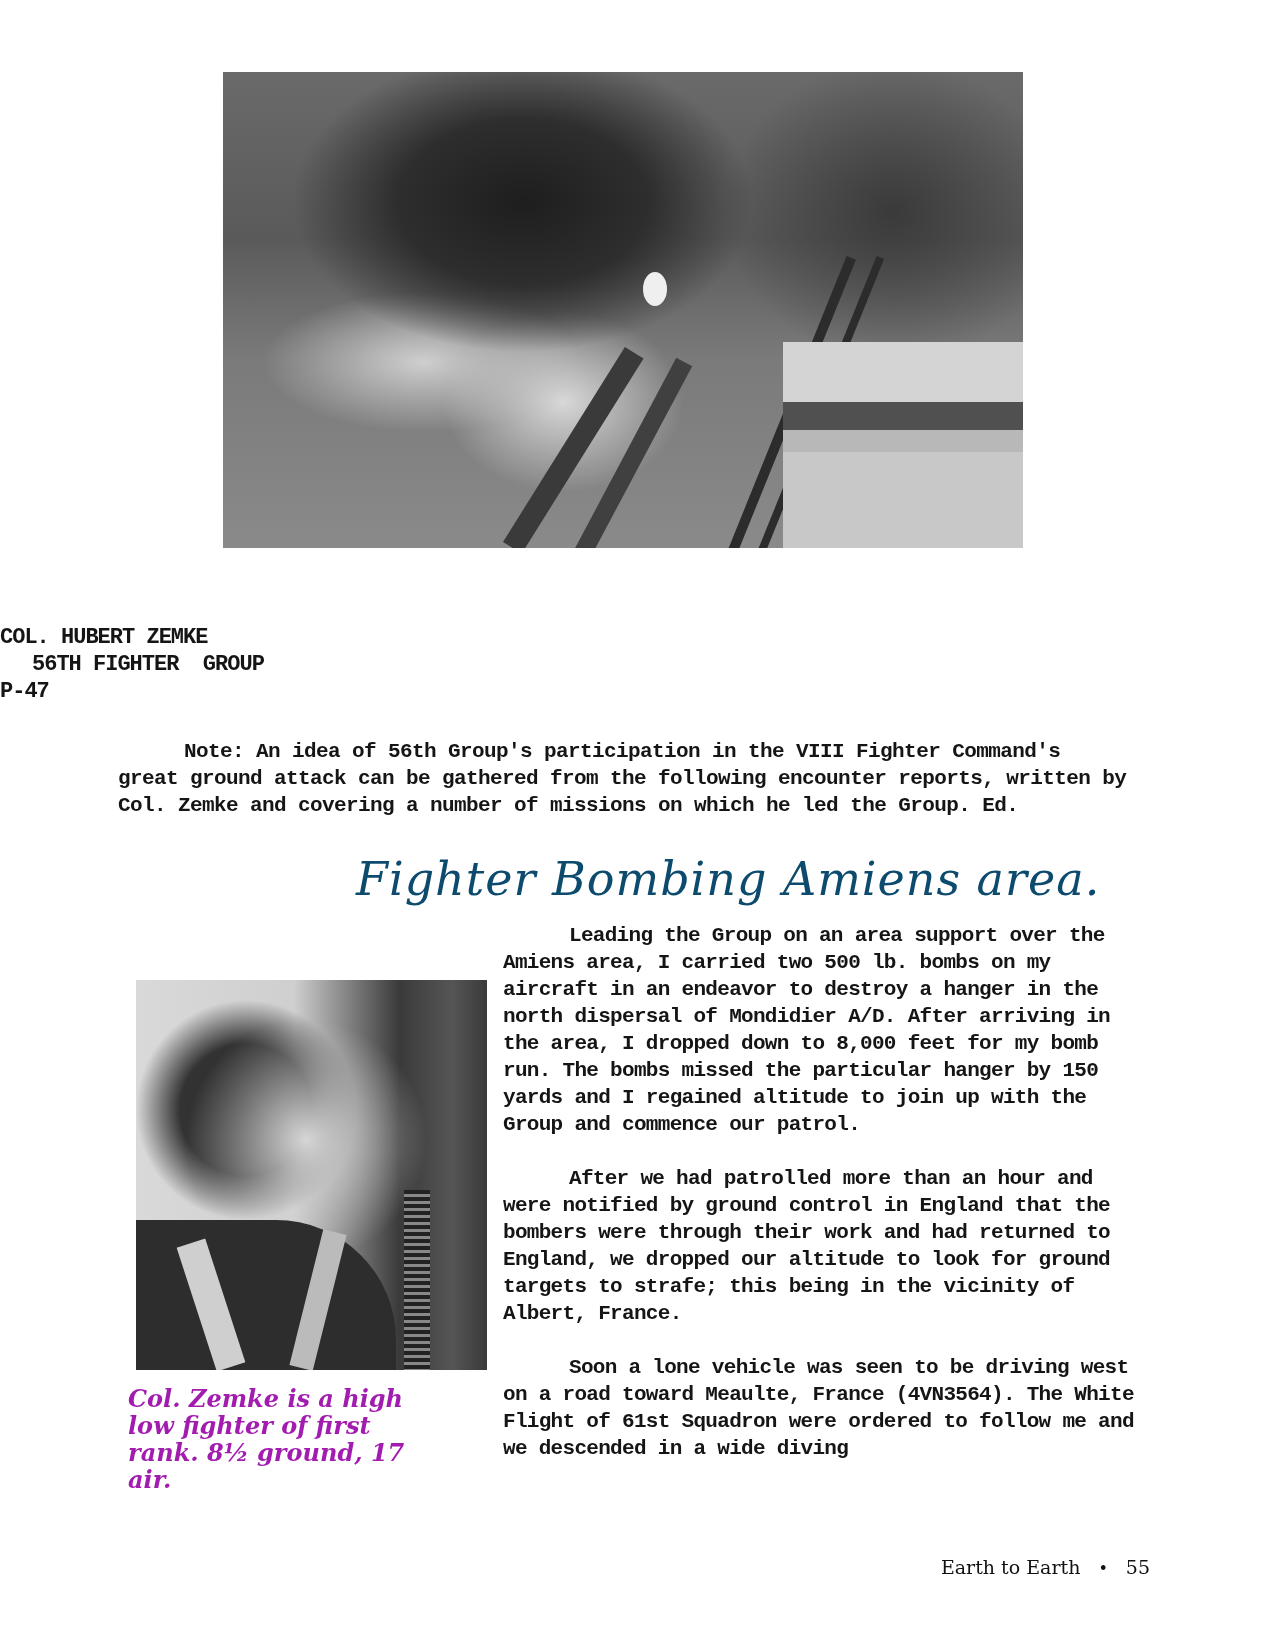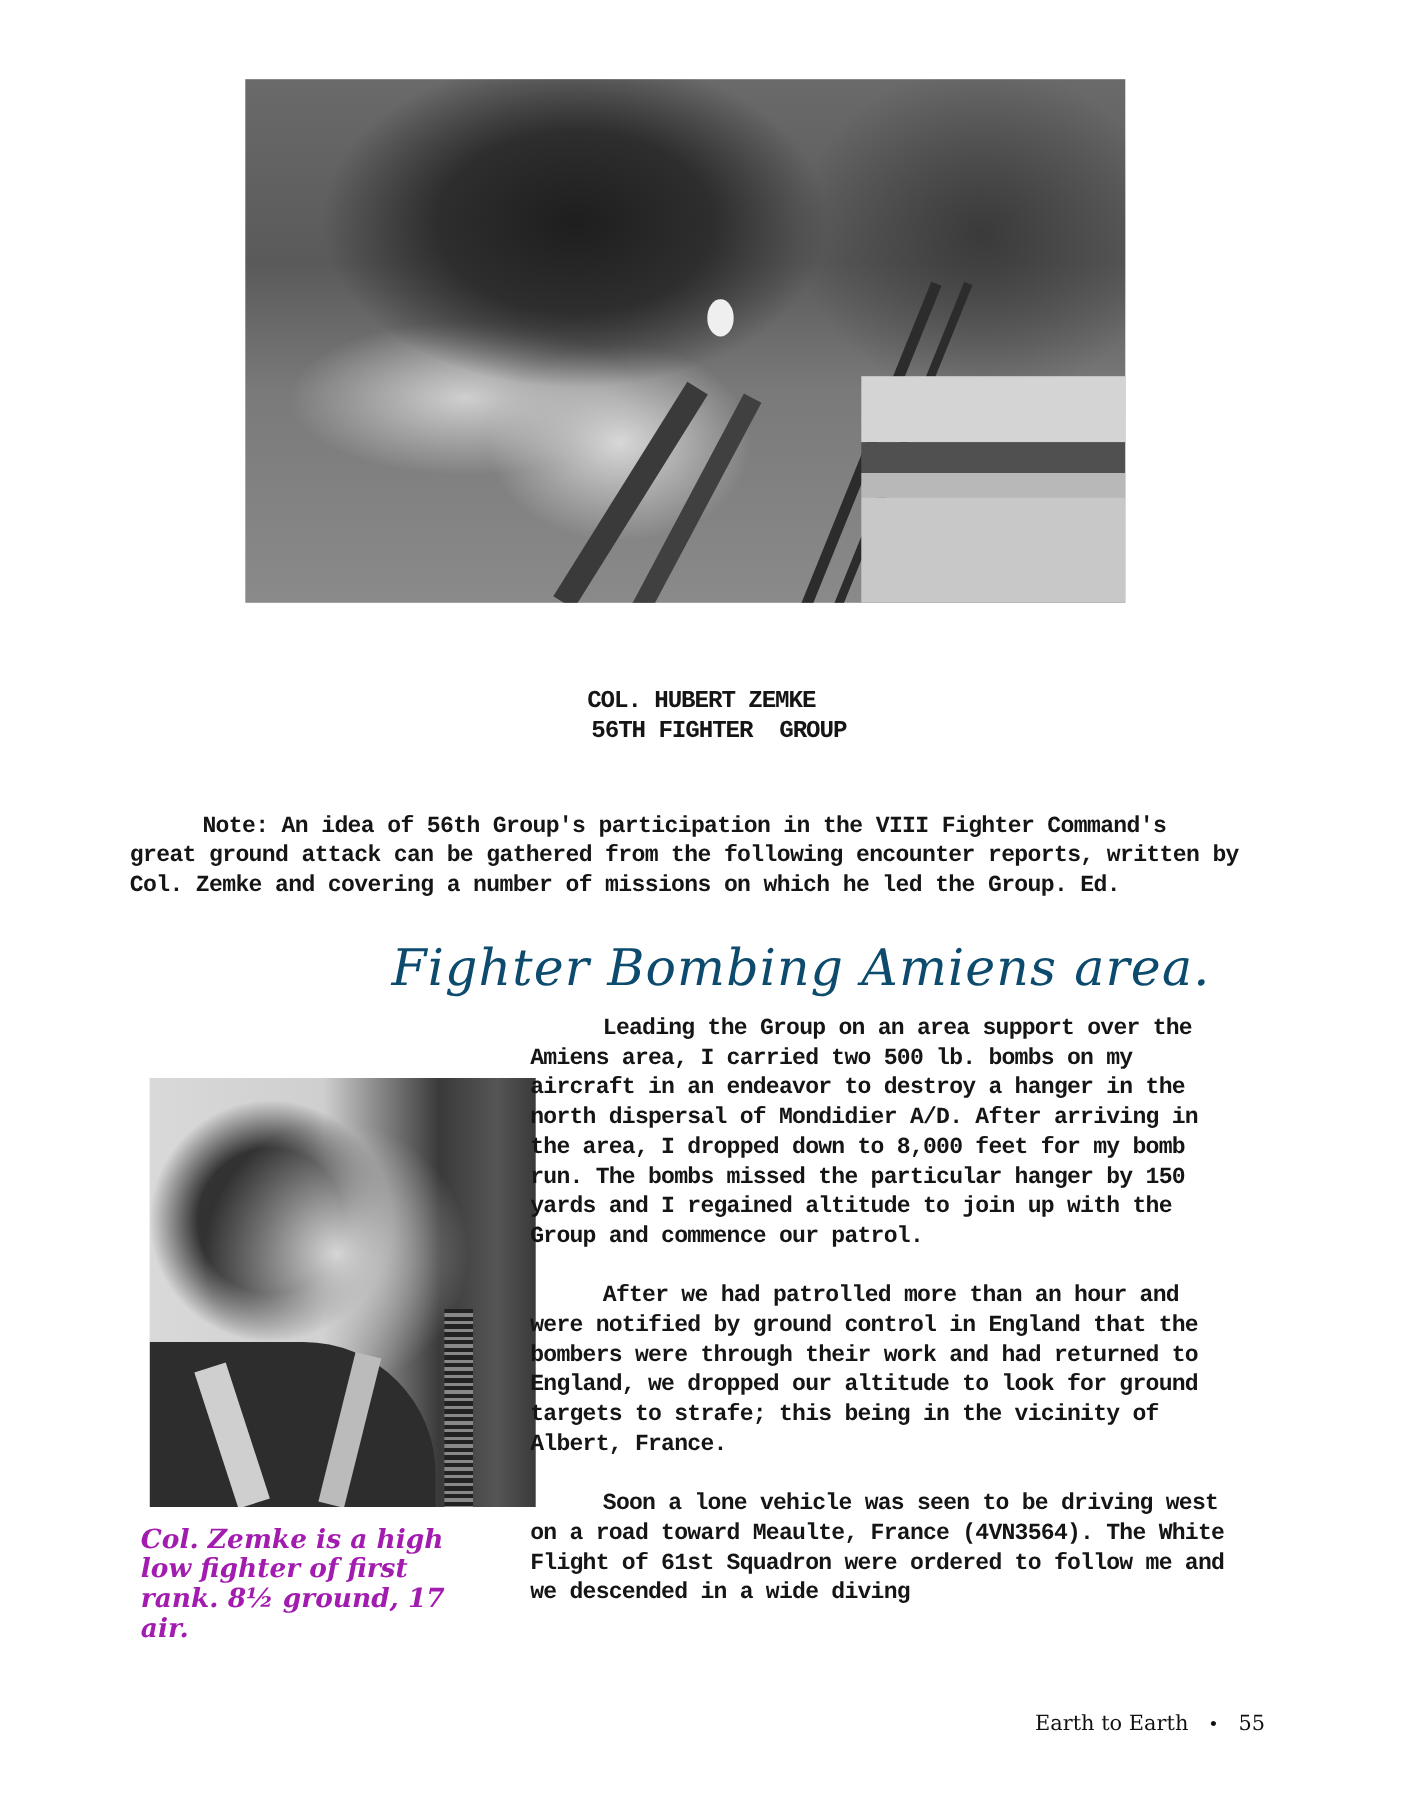--- a/index.html
+++ b/index.html
@@ -29,32 +29,32 @@
       radial-gradient(ellipse 110px 110px at 110px 130px, #2a2a2a 0%, #333 60%, rgba(60,60,60,0) 100%),
       linear-gradient(90deg, #d9d9d9 0%, #cfcfcf 45%, #3a3a3a 75%, #555 90%, #3a3a3a 100%);
     overflow:hidden;
   }
   #photo-portrait .torso { position:absolute; left:0; bottom:0; width:260px; height:150px; background:#2d2d2d; border-top-right-radius:120px; }
   #photo-portrait .strap { position:absolute; background:#cfcfcf; }
   #photo-portrait .hose { position:absolute; left:268px; top:210px; width:26px; height:180px;
     background:repeating-linear-gradient(180deg,#222 0 4px,#888 4px 7px); }
 
   
-  #heading { left:0; width:1275px; top:624px; text-align:center; font-size:22px; line-height:27px; }
+  #heading { left:0; width:1275px; top:624px; text-align:left; font-size:22px; line-height:27px; }
   #heading div { letter-spacing:-1px; }
 
   
   #note { left:118px; top:738px; width:1010px; font-size:21px; line-height:27px; letter-spacing:-0.6px; }
   #note p { margin:0; text-indent:66px; }
 
   
   #hand-title { left:356px; top:852px; font-family:"DejaVu Serif", serif; font-style:italic; font-size:46px; color:#0c4a6e; letter-spacing:1px; }
 
   
-  #body-col { left:482px; top:922px; width:640px; font-size:21px; line-height:27px; letter-spacing:-0.7px; }
+  #body-col { left:503px; top:922px; width:640px; font-size:21px; line-height:27px; letter-spacing:-0.7px; }
   #body-col p { margin:0 0 27px 0; text-indent:66px; white-space:pre-line; }
 
   
   #caption { left:128px; top:1385px; width:320px; font-family:"DejaVu Serif", serif; font-style:italic; font-weight:bold; font-size:24px; line-height:27px; color:#a21caf; }
 
   
   #footer { right:125px; top:1556px; font-family:"DejaVu Serif","Liberation Serif",serif; font-size:19px; color:#111; }
   #footer span { display:inline-block; }
   #footer .dot { margin:0 18px; font-size:16px; }
 </style>
@@ -69,20 +69,21 @@
   <div class="field" style="left:560px; top:270px; width:240px; height:60px; background:#d4d4d4;"></div>
   <div class="field" style="left:560px; top:330px; width:240px; height:28px; background:#505050;"></div>
   <div class="field" style="left:560px; top:358px; width:240px; height:22px; background:#b8b8b8;"></div>
   <div class="field" style="left:560px; top:380px; width:240px; height:96px; background:#c8c8c8;"></div>
   <div class="field" style="left:420px; top:200px; width:24px; height:34px; border-radius:50%; background:#efefef;"></div>
 </div>
 
 <div id="heading" class="abs typed">
   <div>COL. HUBERT ZEMKE</div>
   <div style="white-space:pre;margin-left:32px;">56TH FIGHTER  GROUP</div>
+  <div>P-47</div>
 </div>
 
 <div id="note" class="abs typed">
   <p>Note:  An idea of 56th Group's participation in the VIII Fighter Command's great ground attack can be gathered from the following encounter reports, written by Col. Zemke and covering a number of missions on which he led the Group.  Ed.</p>
 </div>
 
 <div id="hand-title" class="abs">Fighter Bombing Amiens area.</div>
 
 <div id="photo-portrait" class="abs">
   <div class="torso"></div>

